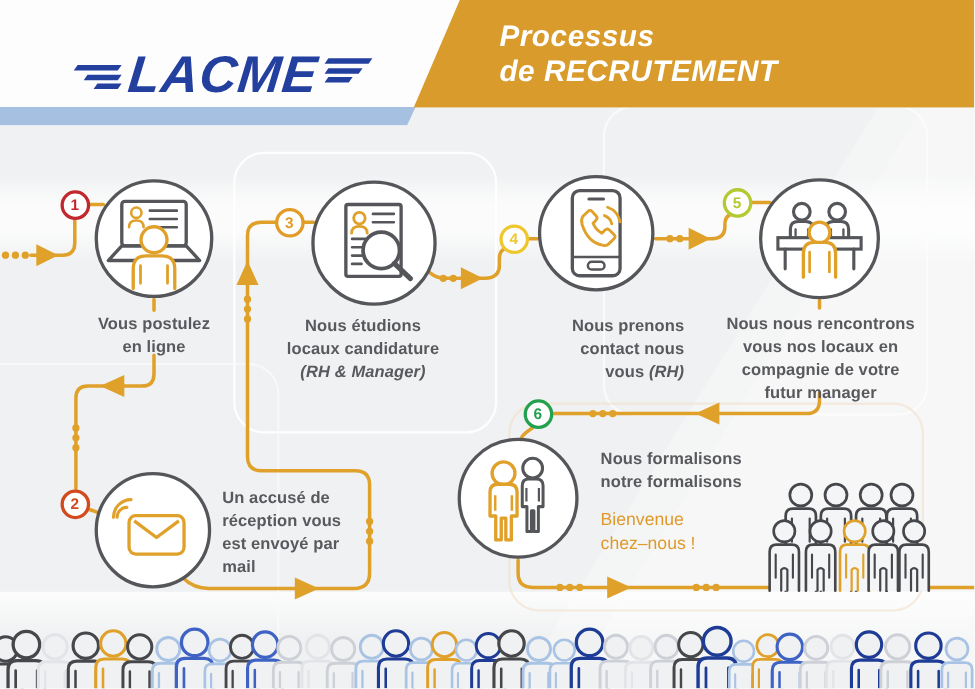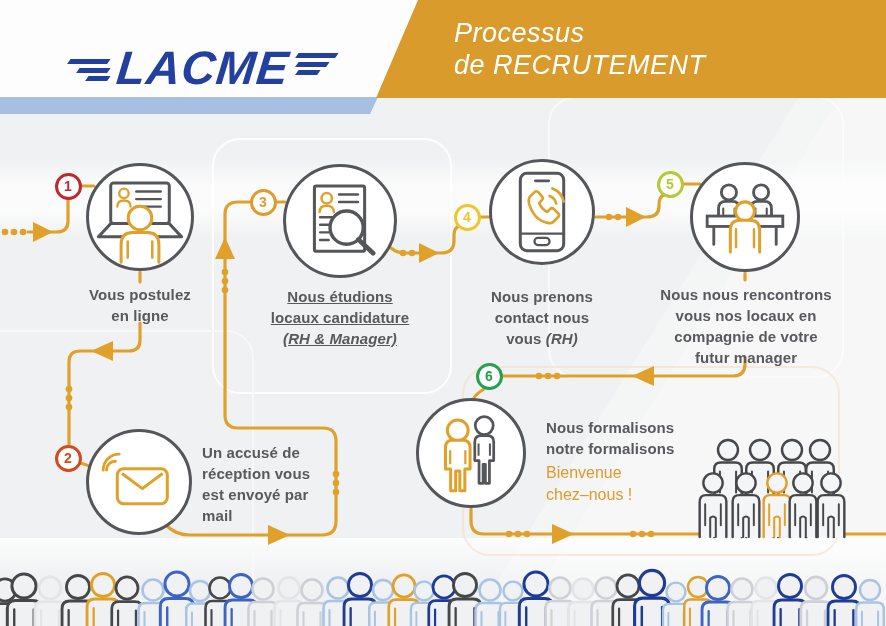--- a/index.html
+++ b/index.html
@@ -20,21 +20,21 @@
   #deco2{left:548px;top:96px;width:292px;height:278px;border-color:rgba(252,252,253,.8);}
   #deco3{left:462px;top:366px;width:374px;height:186px;border-color:rgba(240,223,196,.55);}
   #deco4{left:-60px;top:330px;width:310px;height:268px;border-color:rgba(250,250,251,.8);}
   
   #header-white{position:absolute;left:0;top:0;width:886px;height:98px;background:#fdfdfe;z-index:6;}
   #header-bar{position:absolute;left:0;top:97px;width:378px;height:17px;z-index:6;
     clip-path:polygon(0 0,100% 0,calc(100% - 8px) 100%,0 100%);}
   #banner{position:absolute;left:376px;top:0;width:510px;height:98px;z-index:7;
     clip-path:polygon(42px 0,100% 0,100% 100%,0 100%);}
   #banner-title{position:absolute;left:78px;top:17px;color:#fff;font-style:italic;
-    font-weight:400;font-size:27px;line-height:32px;letter-spacing:.5px;}
+    font-weight:700;font-size:27px;line-height:32px;letter-spacing:.5px;}
   #logo{position:absolute;left:58px;top:38px;width:290px;height:58px;z-index:7;
     display:flex;align-items:center;justify-content:center;gap:8px;}
   #logo-text{font-size:47px;font-weight:800;font-style:italic;letter-spacing:1px;
     transform:skewX(-6deg);white-space:nowrap;}
   .speedlines{display:flex;flex-direction:column;gap:4px;margin-top:6px;}
   .speedlines.left{align-items:flex-end;}
   .speedlines.right{align-items:flex-start;margin-top:-6px;}
   .speedlines span{display:block;height:4.5px;transform:skewX(-35deg);}
   .speedlines .s1{width:40px;} .speedlines .s2{width:31px;} .speedlines .s3{width:22px;}
   
@@ -391,37 +391,37 @@
   <div class="steplabel" style="left:202px;top:442px;width:140px;">
     <div>Un accusé de</div>
     <div>réception vous</div>
     <div>est envoyé par</div>
     <div>mail</div>
   </div>
   <div class="steplabel center" style="left:60px;top:284px;width:160px;">
     <div>Vous postulez</div>
     <div>en ligne</div>
   </div>
-  <div class="steplabel center" style="left:250px;top:286px;width:180px;text-decoration:underline;">
+  <div class="steplabel center" style="left:240px;top:286px;width:180px;">
     <div>Nous étudions</div>
     <div>locaux candidature</div>
     <div class="it">(RH &amp; Manager)</div>
   </div>
-  <div class="steplabel center" style="left:462px;top:286px;width:160px;">
+  <div class="steplabel center" style="left:462px;top:286px;width:160px;text-align:right;">
     <div>Nous prenons</div>
     <div>contact nous</div>
     <div><span>vous </span><span class="it">(RH)</span></div>
   </div>
   <div class="steplabel center" style="left:648px;top:284px;width:196px;">
     <div>Nous nous rencontrons</div>
     <div>vous nos locaux en</div>
     <div>compagnie de votre</div>
     <div>futur manager</div>
   </div>
-  <div class="steplabel" style="left:546px;top:417px;width:180px;">
+  <div class="steplabel" style="left:546px;top:407px;width:180px;">
     <div>Nous formalisons</div>
     <div>notre formalisons</div>
   </div>
   <div id="welcome-label" style="left: 546px; top: 462px; color: rgb(224, 153, 43);">
     <div>Bienvenue</div>
     <div>chez–nous !</div>
   </div>
 
   <div id="header-white"></div>
   <div id="header-bar" style="background: rgb(166, 192, 226);"></div>

